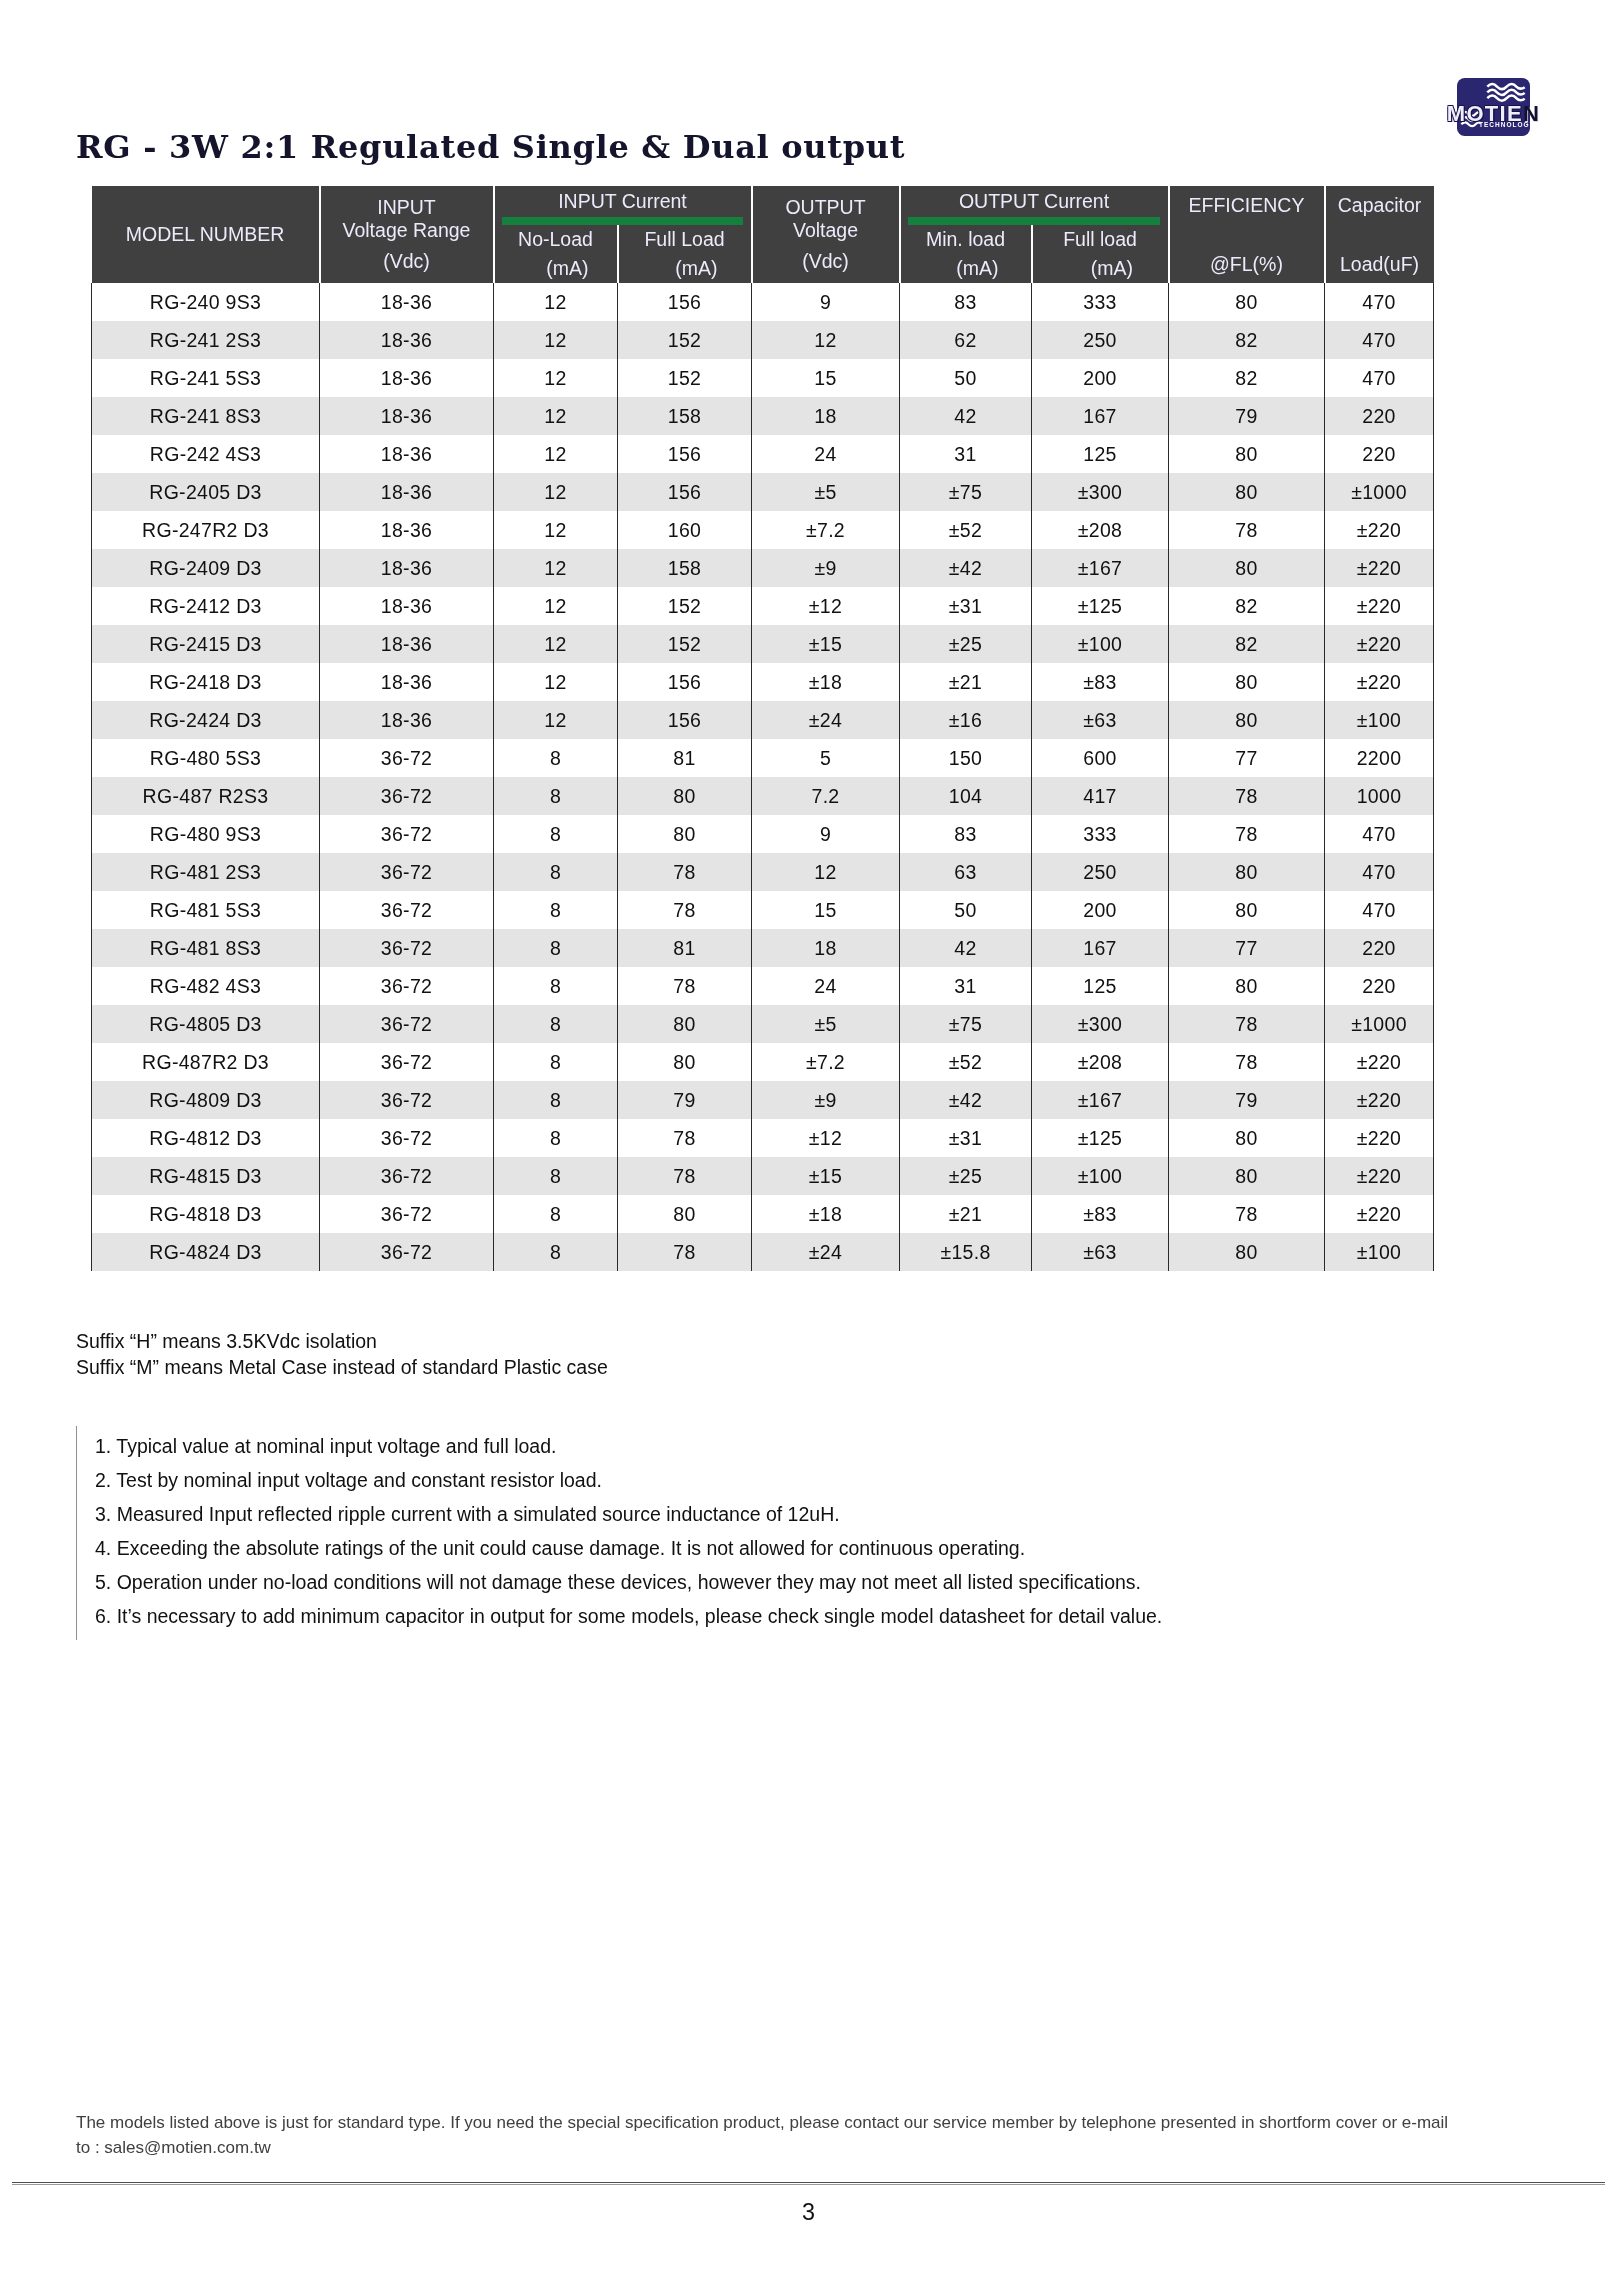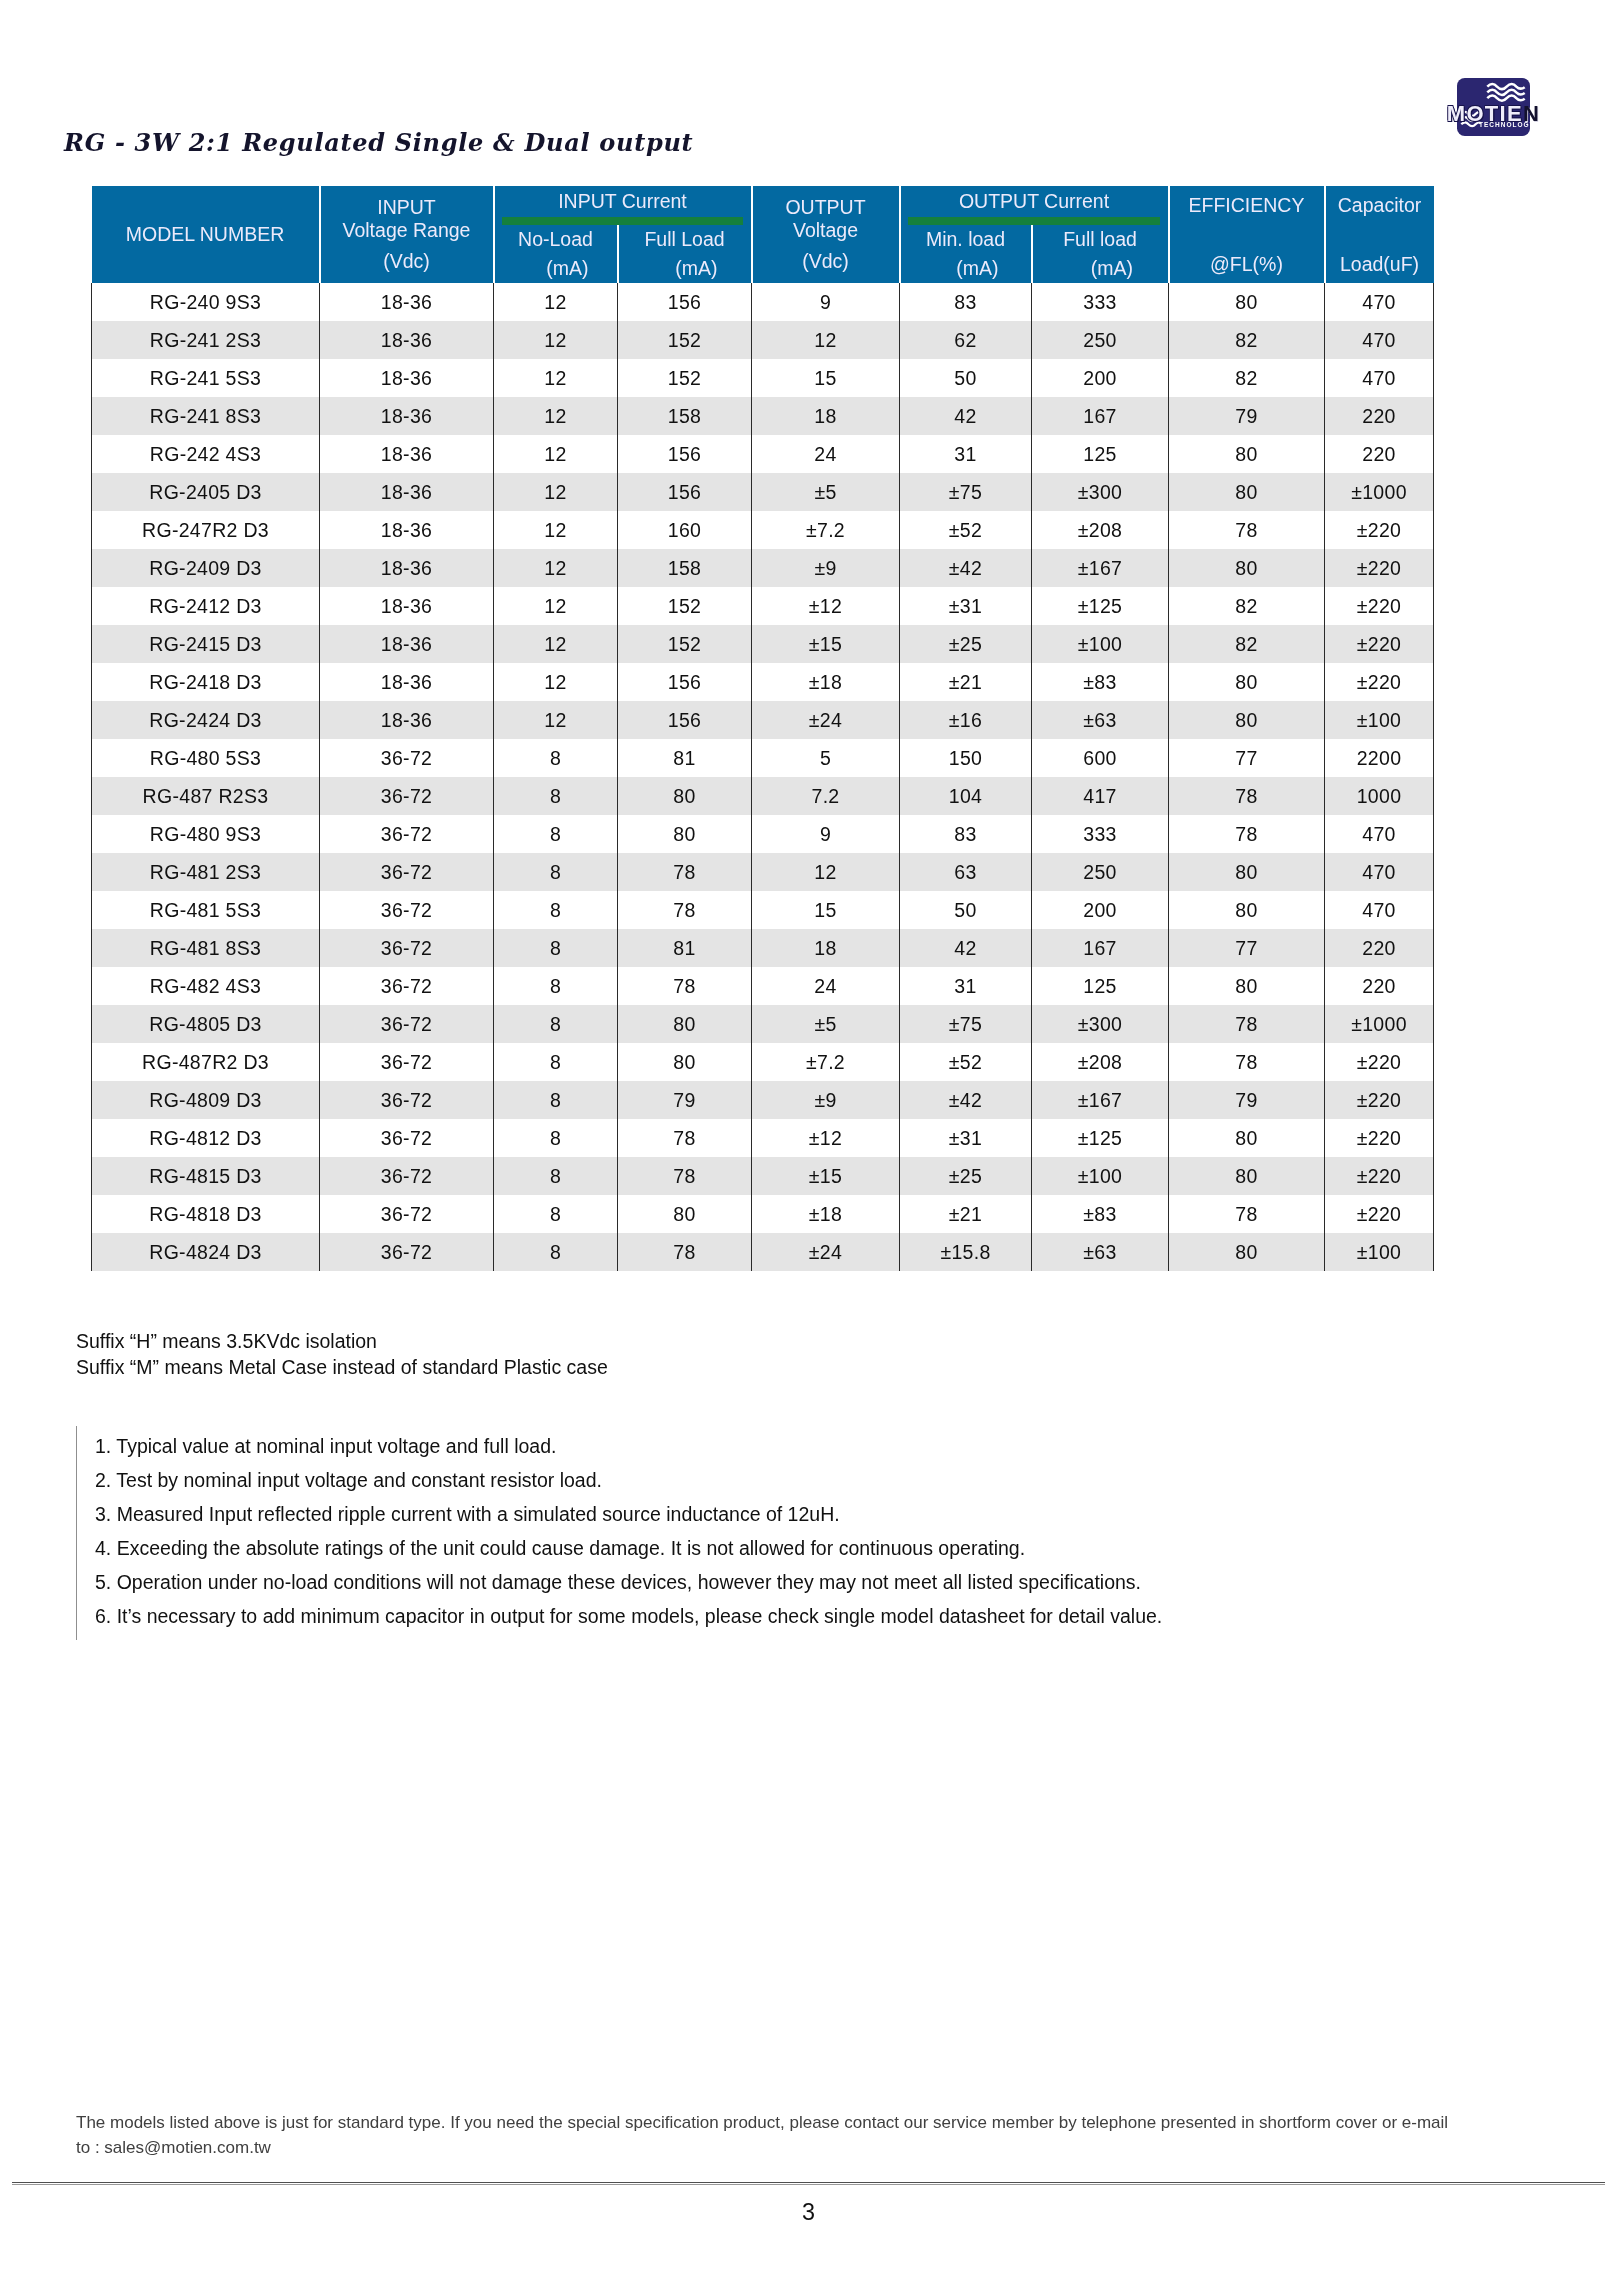--- a/index.html
+++ b/index.html
@@ -9,25 +9,24 @@
     height:2284px;
     background:#ffffff;
     font-family:"Liberation Sans", sans-serif;
     color:#111;
     overflow:hidden;
   }
 
   
   .doc-title{
     position:absolute;
-    left:64px; top:128px;
+    left:76px; top:128px;
     font-family:"DejaVu Serif", serif;
-    font-style:italic;
     font-weight:bold;
-    font-size:24px;
+    font-size:32px;
     letter-spacing:0.7px;
     color:#14142c;
     white-space:nowrap;
   }
 
   
   .logo{
     position:absolute;
     left:1457px; top:78px;
     width:73px; height:58px;
@@ -65,21 +64,21 @@
   
   .spec-table{
     position:absolute;
     left:91px; top:186px;
     width:1341px;
     border-collapse:collapse;
     table-layout:fixed;
     font-size:19.5px;
   }
   .spec-table thead th{
-    background:#0369a1;
+    background:#404040;
     color:#eceafb;
     font-weight:normal;
     text-align:center;
     vertical-align:middle;
     padding:0 1.3px;
   }
   .spec-table thead tr.h1 th{ height:30px; }
   .spec-table thead tr.h2 th{ height:29px; }
   .spec-table thead tr.h3 th{ height:29px;padding-left:25px; }
   .spec-table thead th.sep{ border-left:2px solid #ffffff; }

